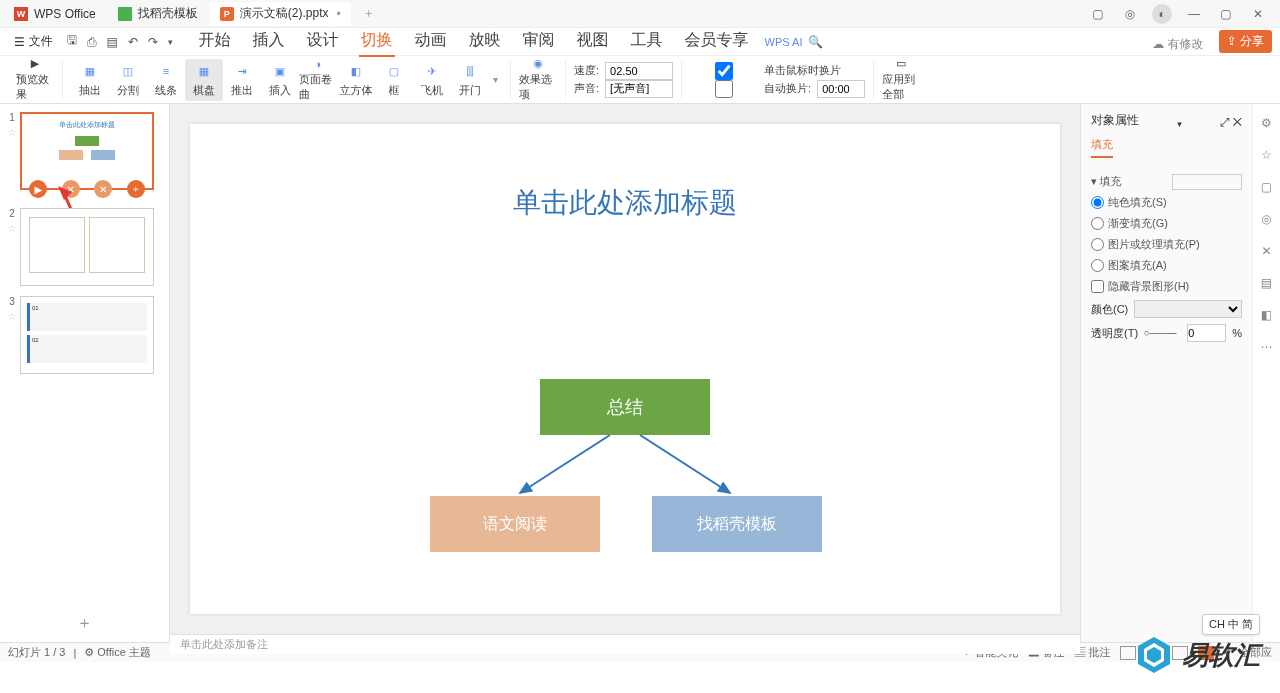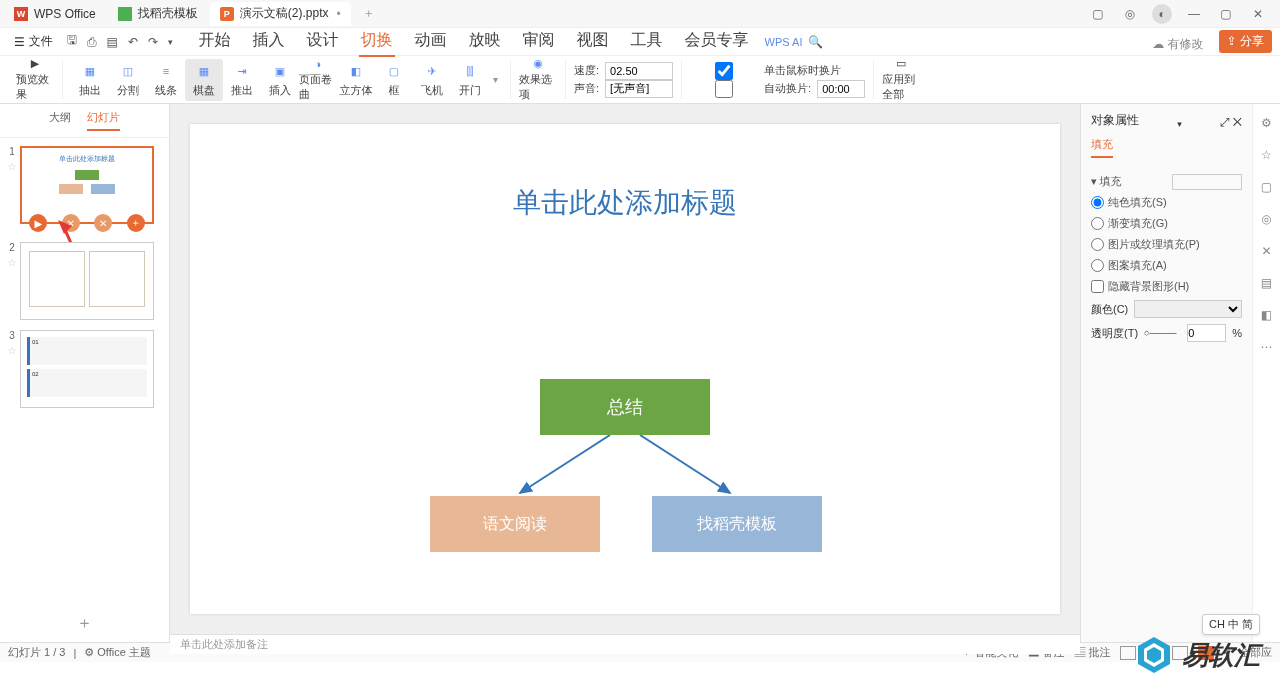--- a/index.html
+++ b/index.html
@@ -228,24 +228,20 @@
     <div class="rib-btn">
         <div class="rib-icon">▭</div>
         <span>应用到全部</span>
       </div>
   </div>
 </div>
 
 <div class="workspace">
 
   <div class="slide-panel">
-    <div class="panel-tabs">
-      <span class="panel-tab">大纲</span>
-      <span class="panel-tab active">幻灯片</span>
-    </div>
     <div class="thumbs" style="position:relative;">
       <div class="thumb-row">
         <div class="thumb-num">
             <span>1</span>
             <span class="fav">☆</span>
           </div>
         <div class="thumb active">
           <div class="mini-t1">
               <div class="mini-title">单击此处添加标题</div>
               <div class="mini-g"></div>

